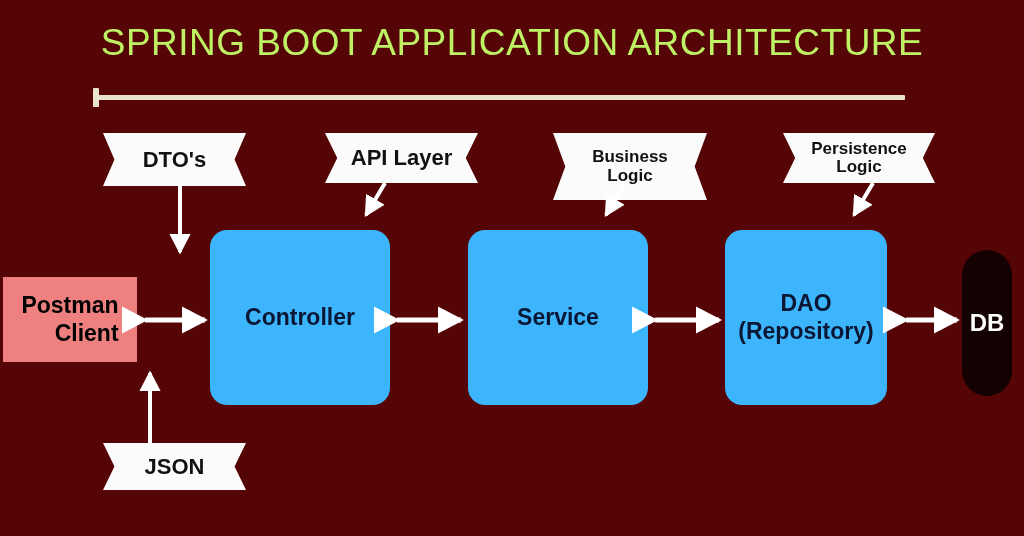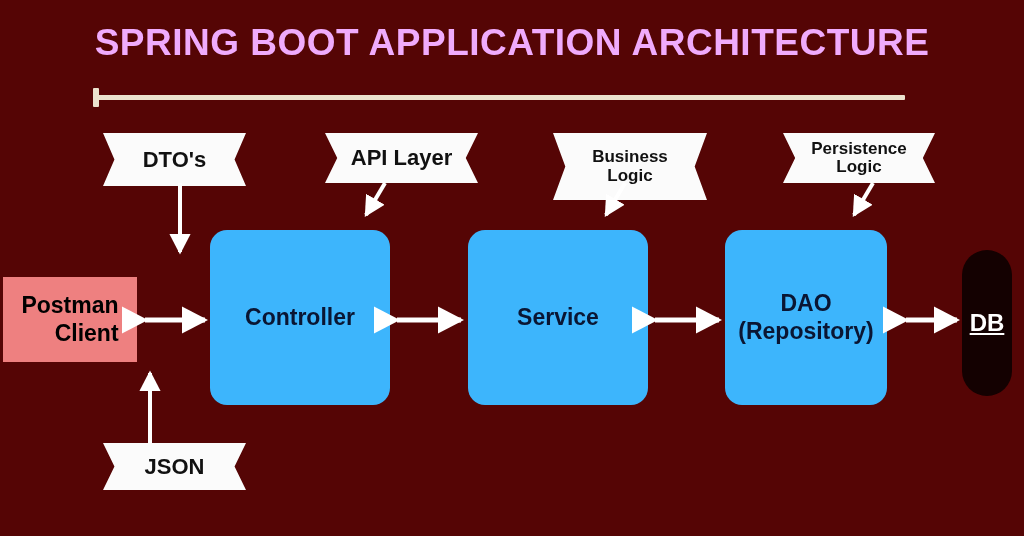--- a/index.html
+++ b/index.html
@@ -10,23 +10,23 @@
     overflow:hidden;
     position:relative;
   }
   #stage { position:absolute; inset:0; width:1024px; height:536px; }
 
   
   .title {
     position:absolute;
     left:0; top:24px; width:1024px;
     text-align:center;
-    color:#f0abfc;
+    color:#bef264;
     font-size:37px;
-    font-weight:bold;
+    font-weight:normal;
     letter-spacing:0.5px;
     line-height:1;
     white-space:nowrap;
   }
 
   
   .rule-wrap { position:absolute; left:93px; top:88px; width:812px; height:18px; }
   .rule-line {
     position:absolute; left:4px; top:7px; width:808px; height:5px;
     background:#ece3cf; border-radius:1px;
@@ -86,21 +86,20 @@
   .db {
     position:absolute;
     background:#140101;
     border-radius:26px;
     color:#ffffff;
     font-weight:bold;
     font-size:24px;
     display:flex;
     align-items:center;
     justify-content:center;
-    text-decoration:underline;
   }
 
   
   .arrows { position:absolute; left:0; top:0; width:1024px; height:536px; pointer-events:none; }
 </style>
 </head>
 <body>
 
 <div id="stage">
 

